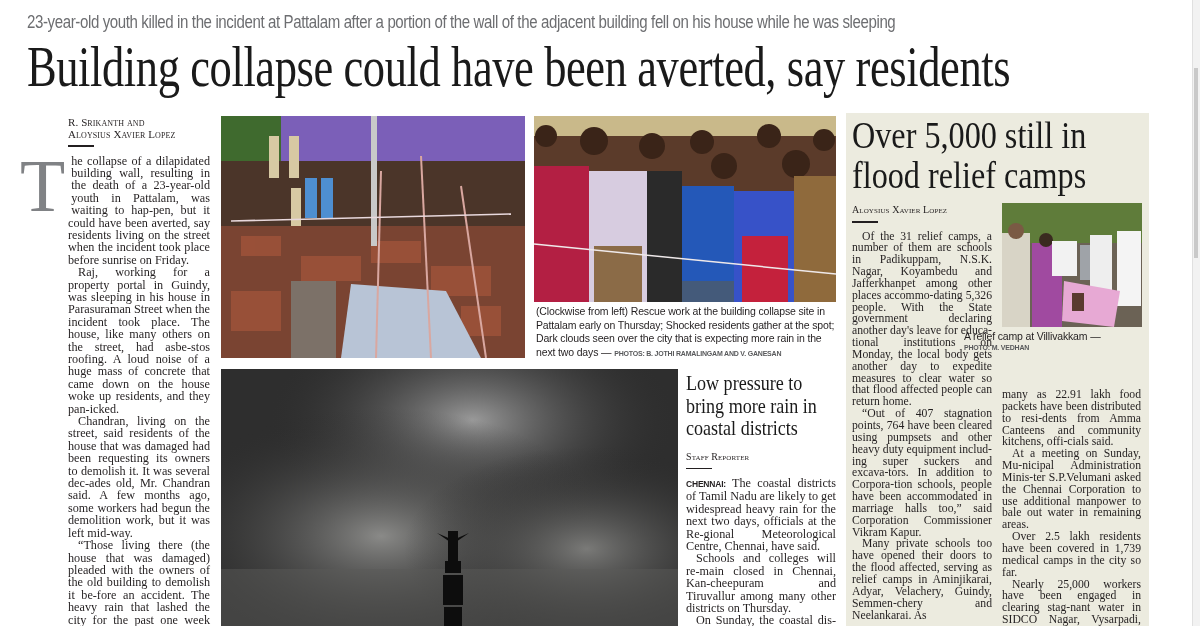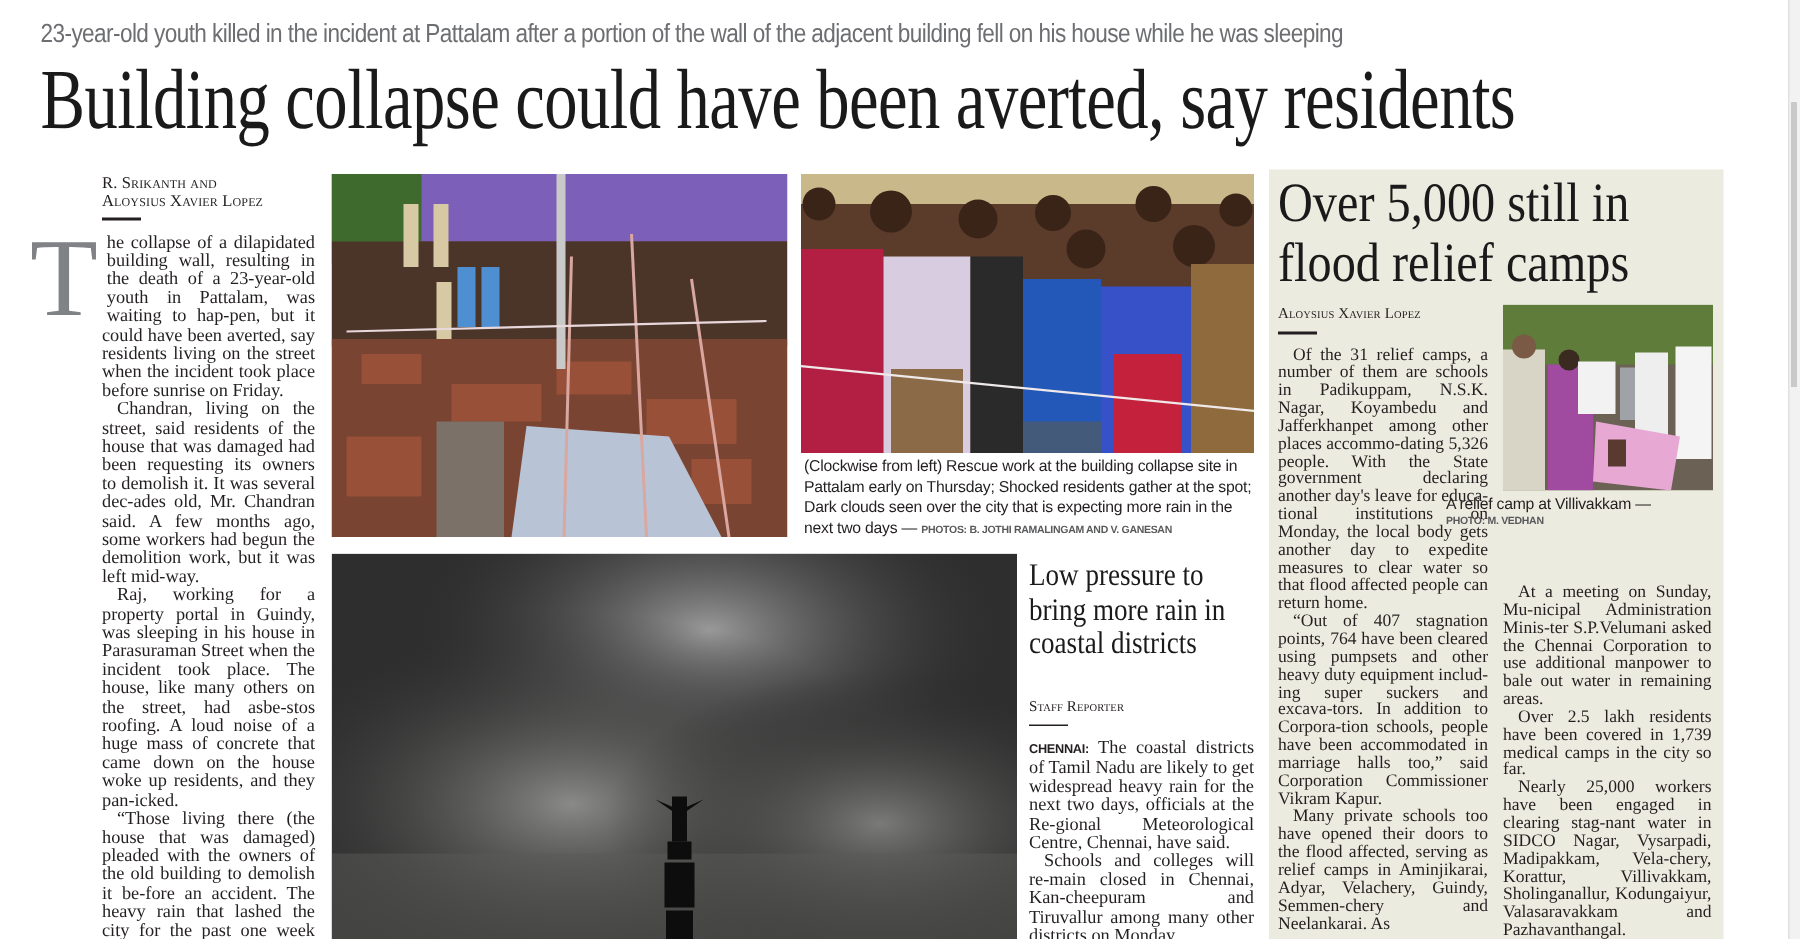--- a/index.html
+++ b/index.html
@@ -28,22 +28,22 @@
 <div class="abs headline">Building collapse could have been averted, say residents</div>
 
 <div class="abs" style="left:68px;top:116px;width:142px;">
   <div class="byline">
     <div>R. Srikanth and</div>
     <div>Aloysius Xavier Lopez</div>
   </div>
   <div class="byrule"></div>
   <div class="body-text" style="margin-top:8px;">
     <p class="first"><span class="dropcap">T</span><span>he collapse of a dilapidated building wall, resulting in the death of a 23-year-old youth in Pattalam, was waiting to hap-pen, but it could have been averted, say residents living on the street when the incident took place before sunrise on Friday.</span></p>
+    <p>Raj, working for a property portal in Guindy, was sleeping in his house in Parasuraman Street when the incident took place. The house, like many others on the street, had asbe-stos roofing. A loud noise of a huge mass of concrete that came down on the house woke up residents, and they pan-icked.</p>
     <p>Chandran, living on the street, said residents of the house that was damaged had been requesting its owners to demolish it. It was several dec-ades old, Mr. Chandran said. A few months ago, some workers had begun the demolition work, but it was left mid-way.</p>
-    <p>Raj, working for a property portal in Guindy, was sleeping in his house in Parasuraman Street when the incident took place. The house, like many others on the street, had asbe-stos roofing. A loud noise of a huge mass of concrete that came down on the house woke up residents, and they pan-icked.</p>
     <p>“Those living there (the house that was damaged) pleaded with the owners of the old building to demolish it be-fore an accident. The heavy rain that lashed the city for the past one week expedited up the collapse. What we feared has happened and we have lost a young, innocent life,” he said.</p>
 
   </div>
 </div>
 
 <div class="abs img" style="left:221px;top:116px;width:304px;height:242px;">
   <svg width="304" height="242" viewBox="0 0 304 242">
     <rect width="304" height="242" fill="#5a3f33"></rect>
     <rect x="0" y="0" width="304" height="45" fill="#7b5fb8"></rect>
     <rect x="0" y="0" width="60" height="60" fill="#3f6a2e"></rect>
@@ -140,25 +140,25 @@
     </g>
   </svg>
 </div>
 
 <div class="abs" style="left:686px;top:372px;width:150px;">
   <div style="font-size:21px;line-height:22.5px;color:#1a1a1a;transform:scaleX(0.86);transform-origin:left top;white-space:nowrap;">
     <div>Low pressure to</div>
     <div>bring more rain in</div>
     <div>coastal districts</div>
   </div>
-  <div class="byline" style="margin-top:26px;font-size:10px;">Staff Reporter</div>
+  <div class="byline" style="margin-top:11px;font-size:10px;">Staff Reporter</div>
   <div class="byrule"></div>
   <div class="body-text" style="margin-top:8px;">
     <p class="first"><span class="dateline">CHENNAI:</span> <span>The coastal districts of Tamil Nadu are likely to get widespread heavy rain for the next two days, officials at the Re-gional Meteorological Centre, Chennai, have said.</span></p>
-    <p>Schools and colleges will re-main closed in Chennai, Kan-cheepuram and Tiruvallur among many other districts on Monday.</p>
+    <p>Schools and colleges will re-main closed in Chennai, Kan-cheepuram and Tiruvallur among many other districts on Thursday.</p>
     <p>On Sunday, the coastal dis-tricts of Tamil Nadu and the</p>
   </div>
 </div>
 
 <div class="abs sidebar"></div>
 <div class="abs" style="left:852px;top:116px;font-size:37px;line-height:40px;color:#1a1a1a;white-space:nowrap;transform:scaleX(0.87);transform-origin:left top;">
   <div>Over 5,000 still in</div>
   <div>flood relief camps</div>
 </div>
 <div class="abs" style="left:852px;top:204px;width:140px;">
@@ -187,20 +187,21 @@
     <rect x="70" y="90" width="12" height="18" fill="#5a3a30"></rect>
   </svg>
 </div>
 <div class="abs caption" style="left:964px;top:330px;width:145px;font-size:10.5px;line-height:12px;">
   <div>A relief camp at Villivakkam —</div>
   <div class="credit">PHOTO: M. VEDHAN</div>
 </div>
 
 <div class="abs" style="left:1002px;top:389px;width:139px;">
   <div class="body-text" style="font-size:11.7px;line-height:11.85px;">
+    <p class="first">many as 22.91 lakh food packets have been distributed to resi-dents from Amma Canteens and community kitchens, offi-cials said.</p>
     <p>At a meeting on Sunday, Mu-nicipal Administration Minis-ter S.P.Velumani asked the Chennai Corporation to use additional manpower to bale out water in remaining areas.</p>
     <p>Over 2.5 lakh residents have been covered in 1,739 medical camps in the city so far.</p>
     <p>Nearly 25,000 workers have been engaged in clearing stag-nant water in SIDCO Nagar, Vysarpadi, Madipakkam, Vela-chery, Korattur, Villivakkam, Sholinganallur, Kodungaiyur, Valasaravakkam and Pazhavanthangal.</p>
   </div>
 </div>
 
 <div class="abs scrollbar"></div>
 <div class="abs scrollthumb"></div>
 
 </body></html>

